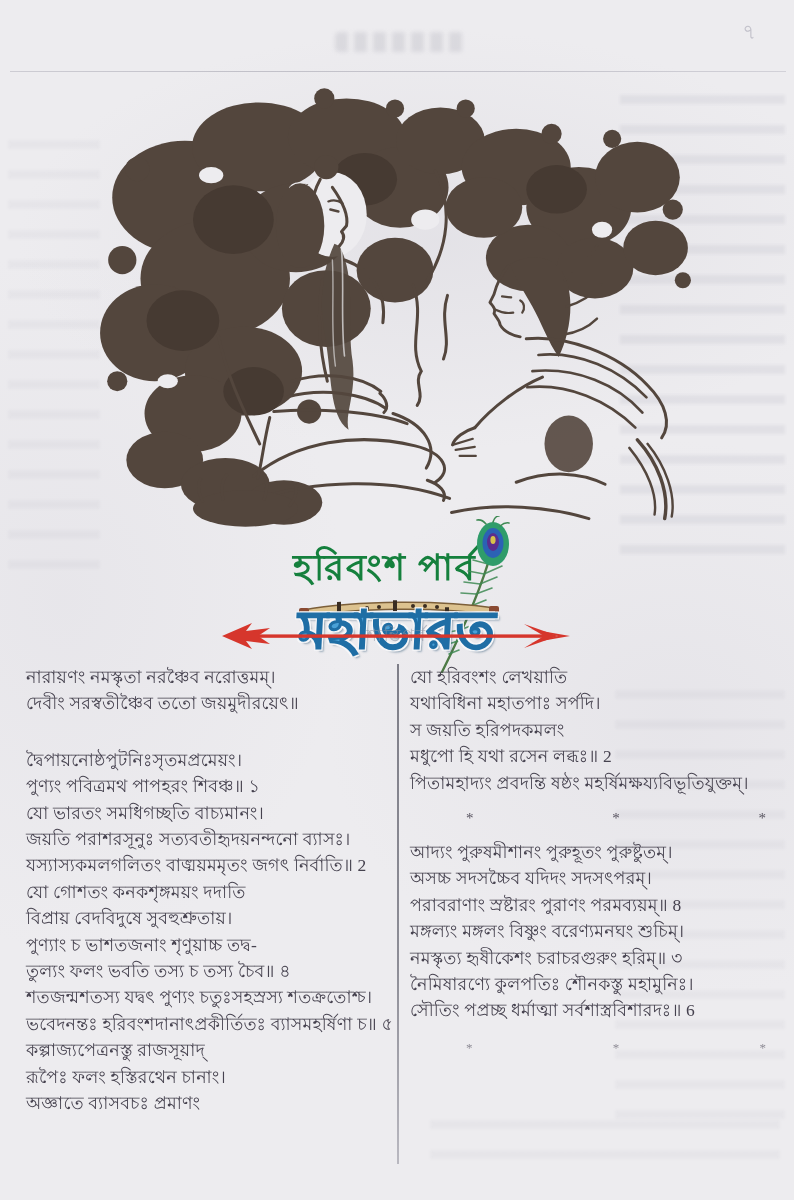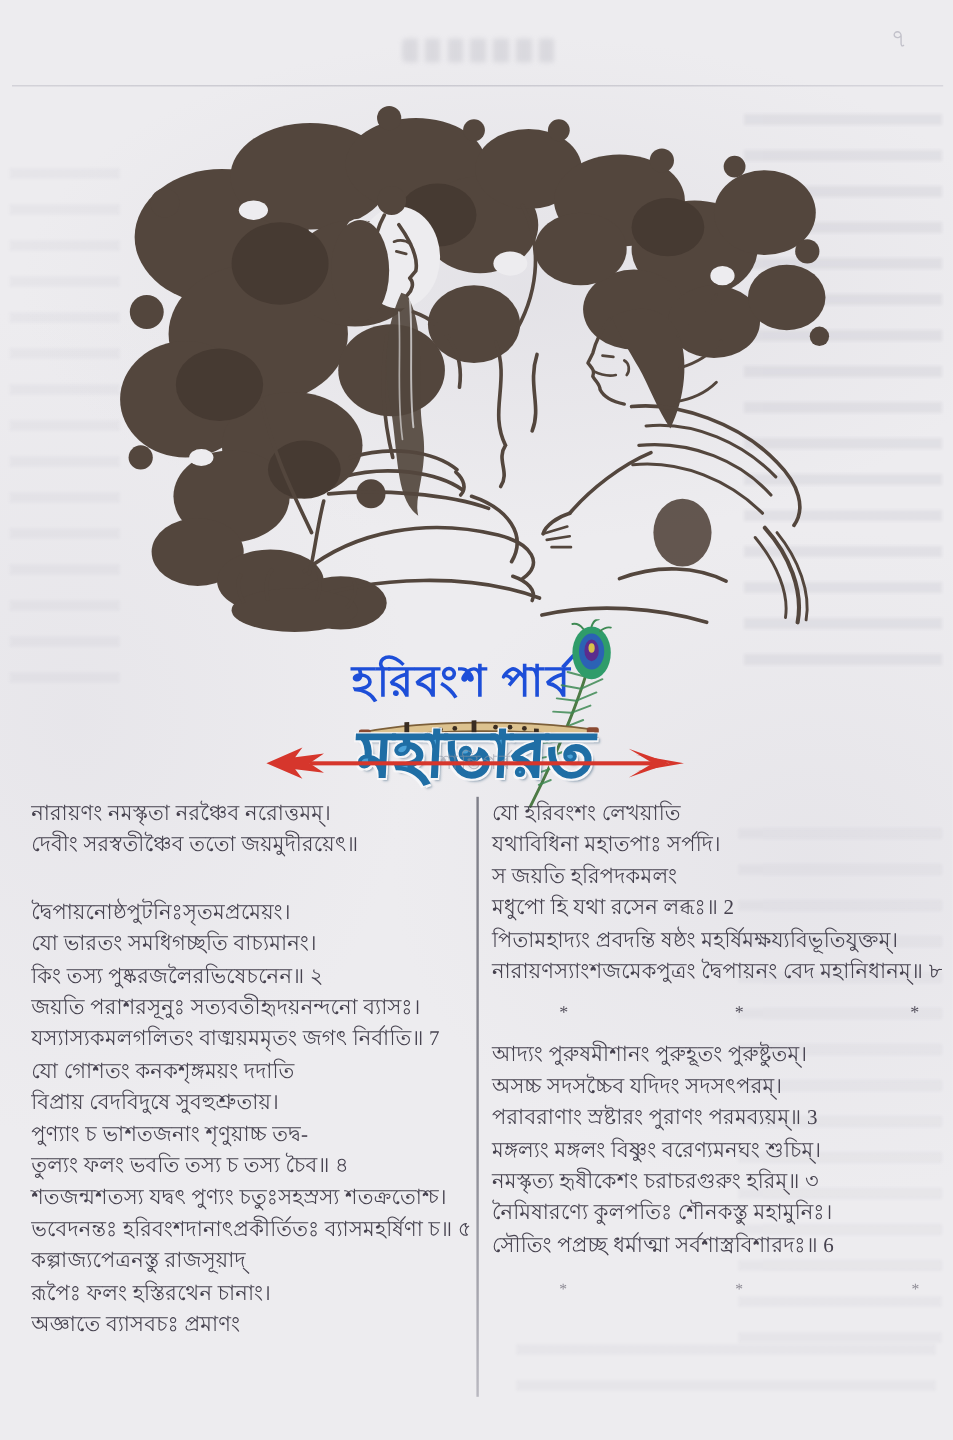--- a/index.html
+++ b/index.html
@@ -53,21 +53,21 @@
   
   .title-wrap{
     position:absolute;left:0;top:540px;width:794px;text-align:center;
   }
   .parva-title{
     display:inline-block;
     font-family:"Liberation Serif",serif;
     font-weight:bold;
     font-size:36px;
     letter-spacing:2px;
-    color:#1d4ed8;
+    color:#15803d;
     transform:translateX(-12px);
   }
   .feather{
     position:absolute;left:430px;top:516px;width:86px;height:168px;
     pointer-events:none;
   }
   
   .logo-wrap{
     position:absolute;left:0;top:588px;width:794px;height:90px;text-align:center;
   }
@@ -309,54 +309,53 @@
 
 <div class="columns">
   <div class="col-left">
     <div>
         <div class="vline">নারায়ণং নমস্কৃতা নরঞ্চৈব নরোত্তমম্।</div>
         <div class="vline">দেবীং সরস্বতীঞ্চৈব ততো জয়মুদীরয়েৎ॥</div>
       </div>
     <div class="block-gap"></div>
     <div>
         <div class="vline">দ্বৈপায়নোষ্ঠপুটনিঃসৃতমপ্রমেয়ং।</div>
+        <div class="vline">পুণ্যং পবিত্রমথ পাপহরং শিবঞ্চ॥ ১</div>
         <div class="vline">যো ভারতং সমধিগচ্ছতি বাচ্যমানং।</div>
-        <div class="vline">কিং তস্য পুষ্করজলৈরভিষেচনেন॥ ২</div>
         <div class="vline">জয়তি পরাশরসূনুঃ সত্যবতীহৃদয়নন্দনো ব্যাসঃ।</div>
-        <div class="vline">যস্যাস্যকমলগলিতং বাঙ্ময়মমৃতং জগৎ নির্বাতি॥ 7</div>
+        <div class="vline">যস্যাস্যকমলগলিতং বাঙ্ময়মমৃতং জগৎ নির্বাতি॥ 2</div>
         <div class="vline">যো গোশতং কনকশৃঙ্গময়ং দদাতি</div>
         <div class="vline">বিপ্রায় বেদবিদুষে সুবহুশ্রুতায়।</div>
         <div class="vline">পুণ্যাং চ ভাশতজনাং শৃণুয়াচ্চ তদ্ব-</div>
         <div class="vline">তুল্যং ফলং ভবতি তস্য চ তস্য চৈব॥ ৪</div>
         <div class="vline">শতজন্মশতস্য যদ্বৎ পুণ্যং চতুঃসহস্রস্য শতক্রতোশ্চ।</div>
         <div class="vline">ভবেদনন্তঃ হরিবংশদানাৎপ্রকীর্তিতঃ ব্যাসমহর্ষিণা চ॥ ৫</div>
         <div class="vline">কল্পাজ্যপেত্রনস্তু রাজসূয়াদ্</div>
         <div class="vline">রূপৈঃ ফলং হস্তিরথেন চানাং।</div>
         <div class="vline">অজ্ঞাতে ব্যাসবচঃ প্রমাণং</div>
       </div>
   </div>
 
   <div class="col-right">
     <div>
         <div class="vline">যো হরিবংশং লেখয়াতি</div>
         <div class="vline">যথাবিধিনা মহাতপাঃ সর্পদি।</div>
         <div class="vline">স জয়তি হরিপদকমলং</div>
         <div class="vline">মধুপো হি যথা রসেন লব্ধঃ॥ 2</div>
         <div class="vline">পিতামহাদ্যং প্রবদন্তি ষষ্ঠং মহর্ষিমক্ষয্যবিভূতিযুক্তম্।</div>
-        <div class="vline">নারায়ণস্যাংশজমেকপুত্রং দ্বৈপায়নং বেদ মহানিধানম্॥ ৮</div>
       </div>
     <div class="star-row">
       <span>*</span>
       <span>*</span>
       <span>*</span>
     </div>
     <div>
         <div class="vline">আদ্যং পুরুষমীশানং পুরুহূতং পুরুষ্টুতম্।</div>
         <div class="vline">অসচ্চ সদসচ্চৈব যদিদং সদসৎপরম্।</div>
-        <div class="vline">পরাবরাণাং স্রষ্টারং পুরাণং পরমব্যয়ম্॥ 3</div>
+        <div class="vline">পরাবরাণাং স্রষ্টারং পুরাণং পরমব্যয়ম্॥ 8</div>
         <div class="vline">মঙ্গল্যং মঙ্গলং বিষ্ণুং বরেণ্যমনঘং শুচিম্।</div>
         <div class="vline">নমস্কৃত্য হৃষীকেশং চরাচরগুরুং হরিম্॥ ৩</div>
         <div class="vline">নৈমিষারণ্যে কুলপতিঃ শৌনকস্তু মহামুনিঃ।</div>
         <div class="vline">সৌতিং পপ্রচ্ছ ধর্মাত্মা সর্বশাস্ত্রবিশারদঃ॥ 6</div>
       </div>
     <div class="star-row faint">
       <span>*</span>
       <span>*</span>
       <span>*</span>
     </div>

